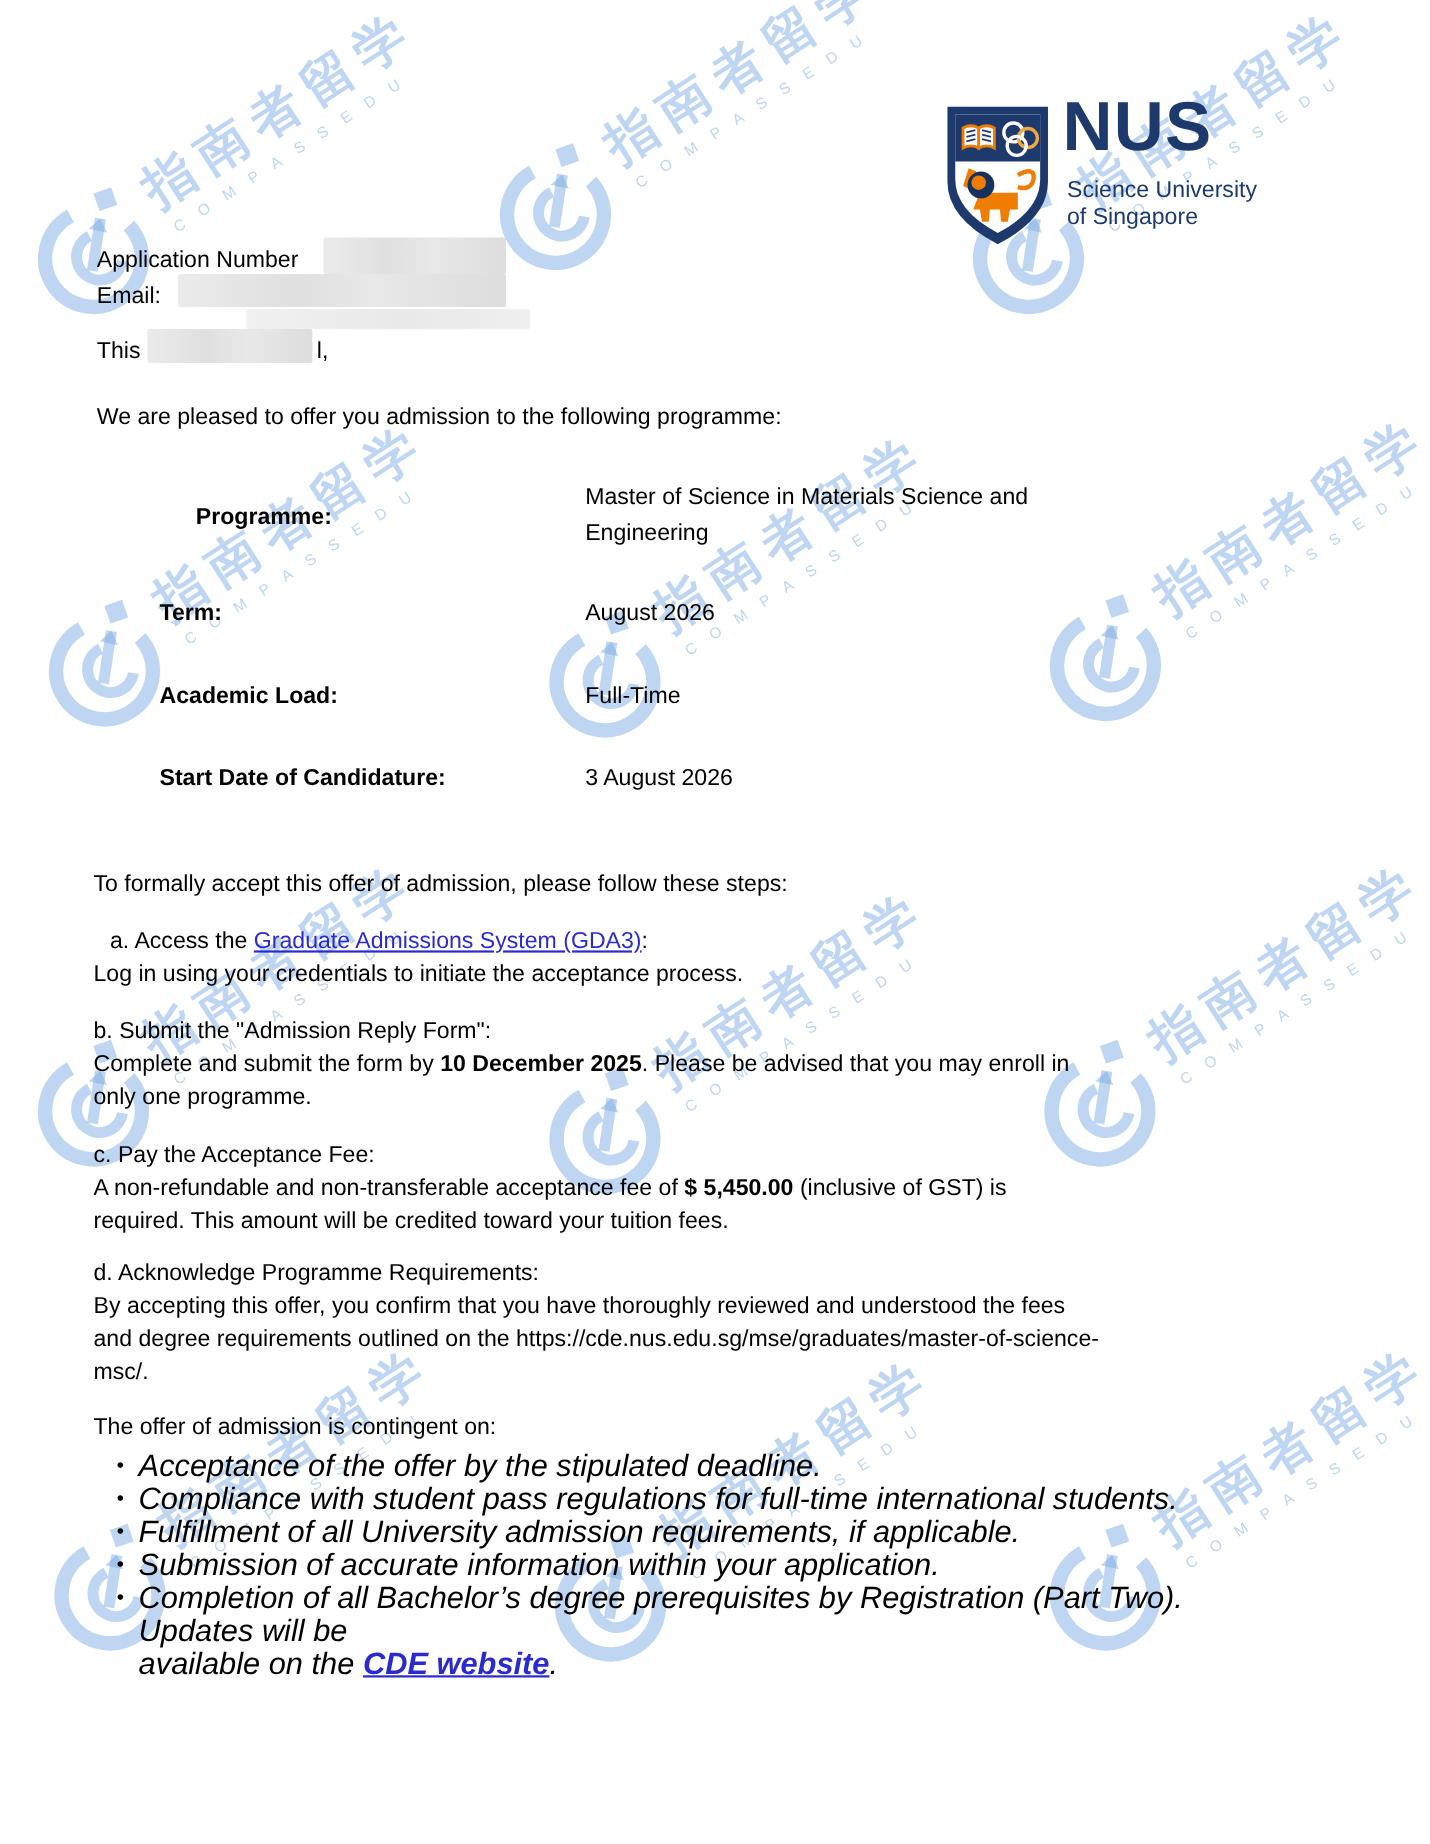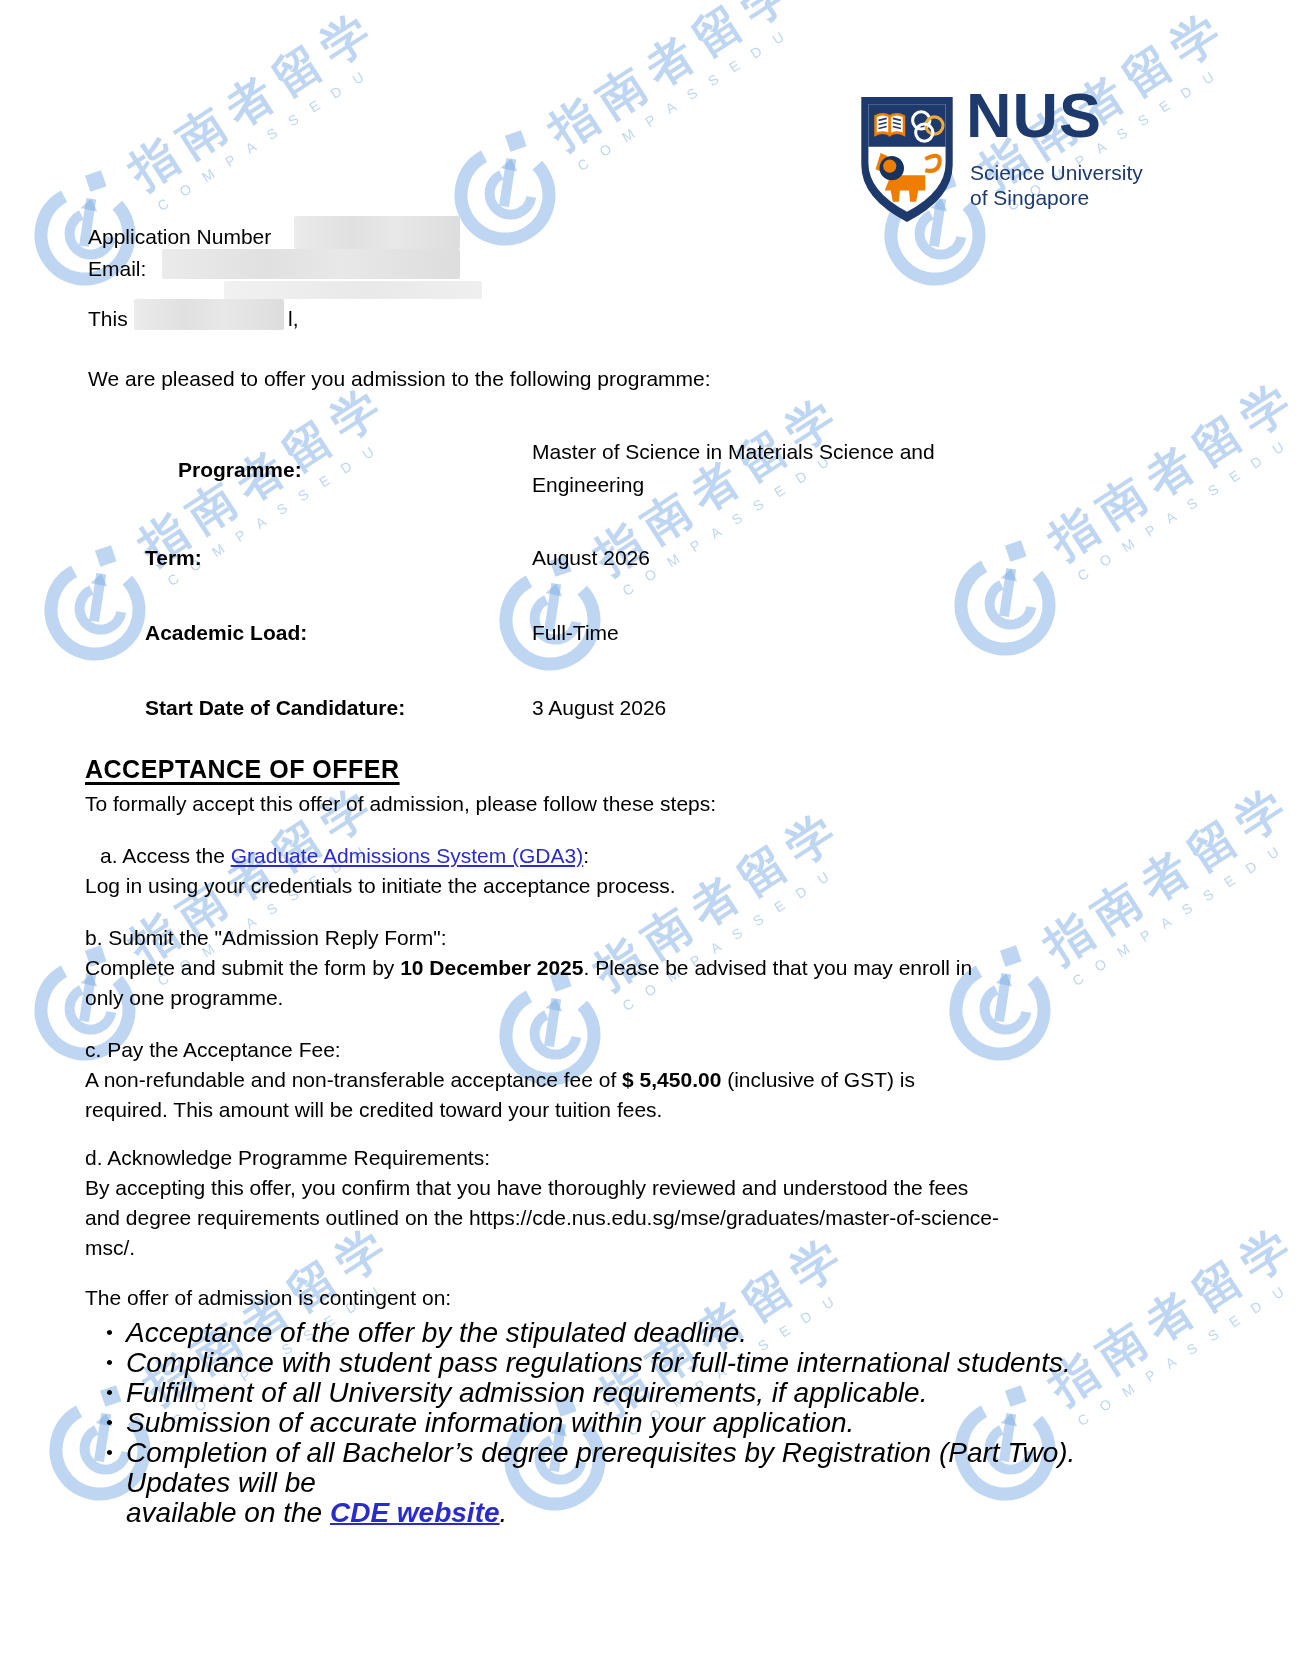--- a/index.html
+++ b/index.html
@@ -260,21 +260,20 @@
 
     <div class="abs t lbl" style="top:543px;">Term:</div>
     <div class="abs t val" style="top:543px;">August 2026</div>
 
     <div class="abs t lbl" style="top:618px;">Academic Load:</div>
     <div class="abs t val" style="top:618px;">Full-Time</div>
 
     <div class="abs t lbl" style="top:693px;">Start Date of Candidature:</div>
     <div class="abs t val" style="top:693px;">3 August 2026</div>
 
-    <div class="abs heading">ACCEPTANCE OF OFFER</div>
     <div class="abs t" style="left:85px;top:789px;">To formally accept this offer of admission, please follow these steps:</div>
 
     <div class="abs t" style="left:100px;top:841px;"><span>a. Access the </span><span class="link">Graduate Admissions System (GDA3)</span><span>:</span></div>
     <div class="abs t" style="left:85px;top:871px;">Log in using your credentials to initiate the acceptance process.</div>
 
     <div class="abs t" style="left:85px;top:923px;">b. Submit the "Admission Reply Form":</div>
     <div class="abs t" style="left:85px;top:953px;"><span>Complete and submit the form by </span><span class="b">10 December 2025</span><span>. Please be advised that you may enroll in</span></div>
     <div class="abs t" style="left:85px;top:983px;">only one programme.</div>
 
     <div class="abs t" style="left:85px;top:1035px;">c. Pay the Acceptance Fee:</div>

